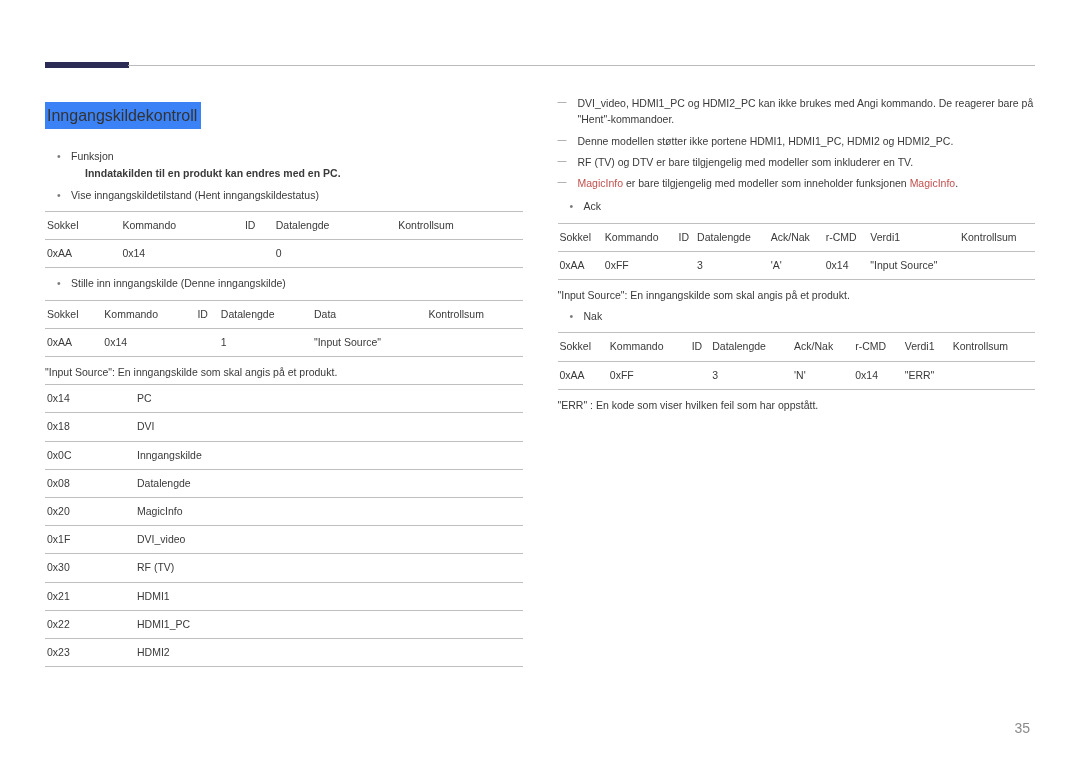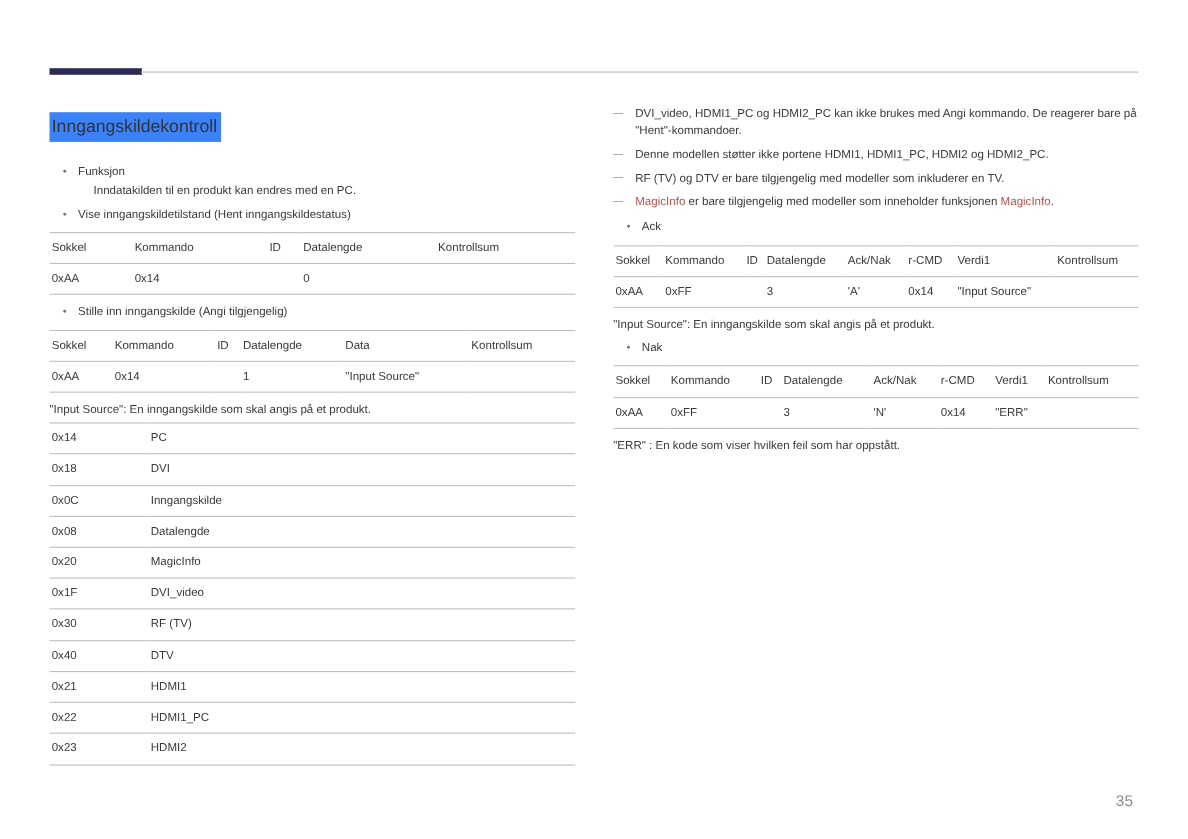--- a/index.html
+++ b/index.html
@@ -54,21 +54,21 @@
     position: relative;
     padding-left: 14px;
     margin: 6px 0;
   }
   ul.bullets > li::before {
     content: "•";
     position: absolute;
     left: 0;
     color: #7a7a7a;
   }
-  .sub-desc { margin-left: 14px; margin-top: 2px; }
+  .sub-desc { margin-left: 14px; margin-top: 2px; font-weight: bold; }
 
   table.tbl {
     width: 100%;
     border-collapse: collapse;
     margin: 4px 0 8px 0;
   }
   table.tbl th, table.tbl td {
     text-align: left;
     font-weight: normal;
     padding: 6px 2px;
@@ -142,21 +142,21 @@
           <td>0xAA</td>
           <td>0x14</td>
           <td></td>
           <td>0</td>
           <td></td>
         </tr>
       </tbody>
         </table>
 
       <ul class="bullets">
-        <li>Stille inn inngangskilde (Angi tilgjengelig)</li>
+        <li>Stille inn inngangskilde (Denne inngangskilde)</li>
       </ul>
 
       <table class="tbl">
         <tbody>
             <tr>
           <th>Sokkel</th>
           <th>Kommando</th>
           <th>ID</th>
           <th>Datalengde</th>
           <th>Data</th>
@@ -197,24 +197,20 @@
               <td style="width: 90px;">0x20</td>
               <td>MagicInfo</td>
             </tr>
             <tr>
               <td style="width: 90px;">0x1F</td>
               <td>DVI_video</td>
             </tr>
             <tr>
               <td style="width: 90px;">0x30</td>
               <td>RF (TV)</td>
-            </tr>
-            <tr>
-              <td style="width: 90px;">0x40</td>
-              <td>DTV</td>
             </tr>
             <tr>
               <td style="width: 90px;">0x21</td>
               <td>HDMI1</td>
             </tr>
             <tr>
               <td style="width: 90px;">0x22</td>
               <td>HDMI1_PC</td>
             </tr>
             <tr>

